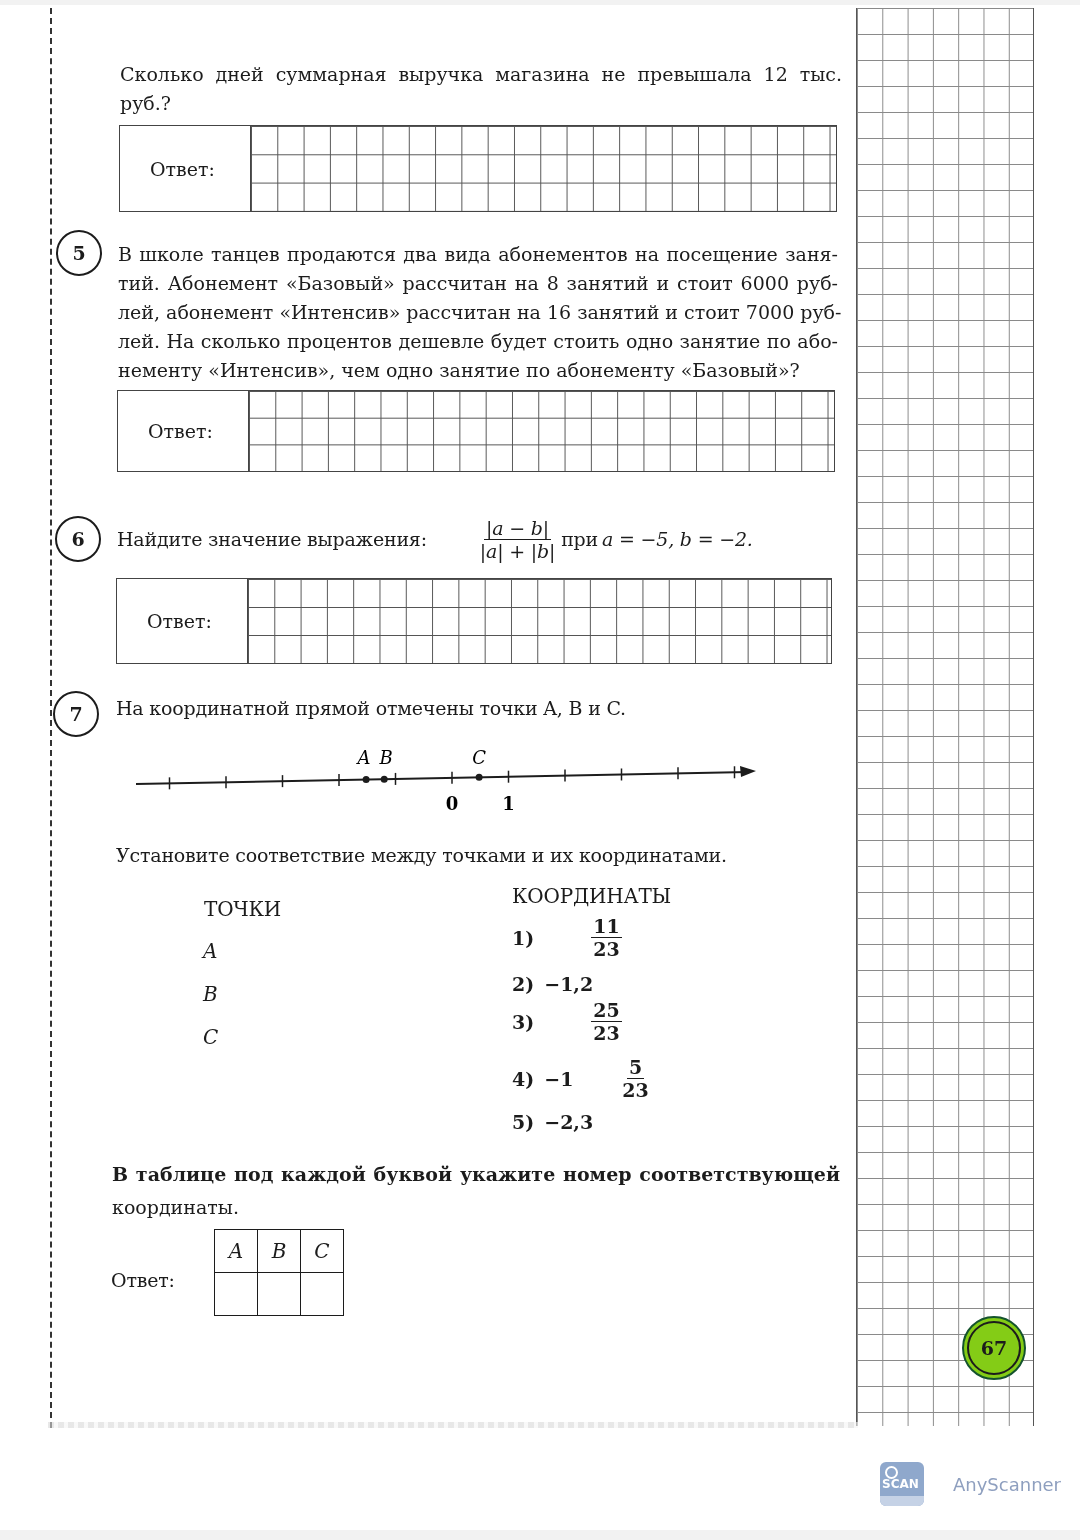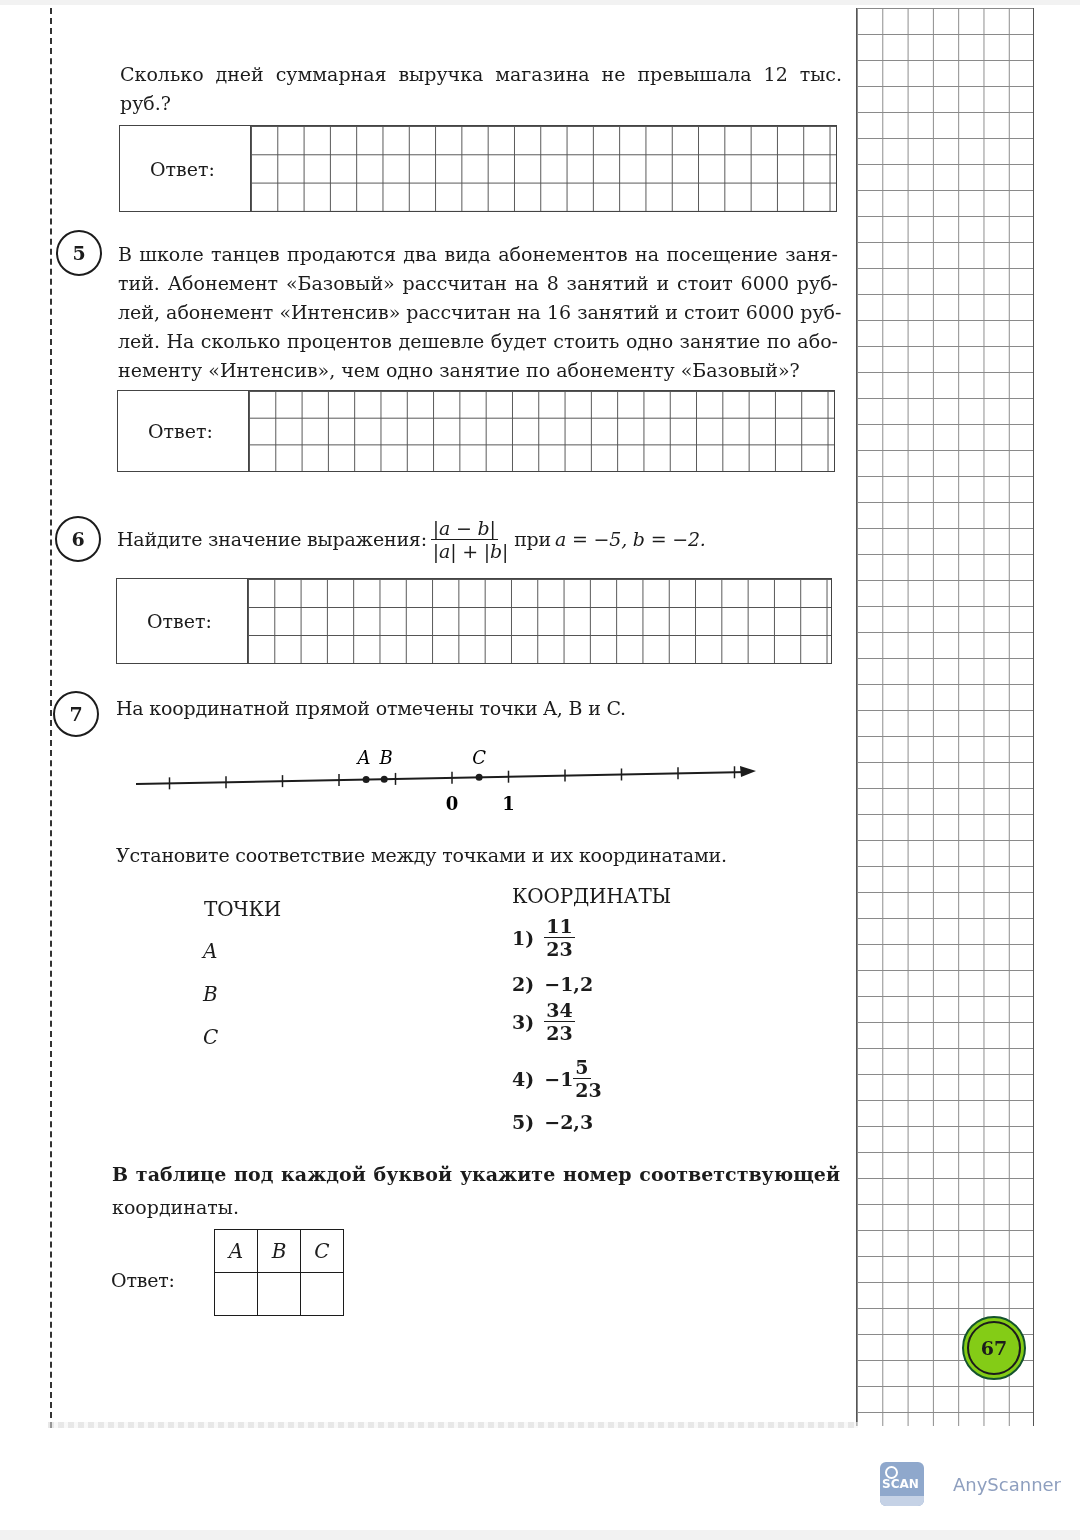--- a/index.html
+++ b/index.html
@@ -24,21 +24,21 @@
     display: flex; align-items: center; justify-content: center; font-weight: bold; font-size: 19px; }
 
   .answer-box { position: absolute; border: 1.5px solid #444; background: #fff; }
   .answer-label { position: absolute; left: 30px; top: 0; bottom: 0; display: flex; align-items: center; font-size: 19px; }
   .answer-grid { position: absolute; top: 0; bottom: 0; right: 0; border-left: 1.5px solid #444;
     background-image:
       linear-gradient(90deg, #555 1px, transparent 1px),
       linear-gradient(180deg, #555 1.3px, transparent 1.3px);
   }
 
-  .frac { display: inline-flex; flex-direction: column; align-items: flex-start; vertical-align: middle; line-height: 22px; }
+  .frac { display: inline-flex; flex-direction: column; align-items: center; vertical-align: middle; line-height: 22px; margin-left: 47px; }
   .frac .num { border-bottom: 1.5px solid #1c1c1c; padding: 0 2px; }
   .frac .den { padding: 0 2px; }
   .italic { font-style: italic; }
 
   .side-grid { position: absolute; left: 856px; top: 8px; width: 176px; height: 1418px; border-left: 1.5px solid #555;
     border-right: 1.5px solid #555;
     background-image:
       linear-gradient(90deg, #8a8a8a 1px, transparent 1px),
       linear-gradient(180deg, #8a8a8a 1px, transparent 1px);
     background-size: 25.3px 26px; }
@@ -69,21 +69,21 @@
 </div>
 <div class="answer-box" style="left:119px; top:125px; width:716px; height:85px;">
   <div class="answer-label">Ответ:</div>
   <div class="answer-grid" style="left:130px; background-size:26.3px 100%, 100% 28.3px;"></div>
 </div>
 
 <div class="num-circle" style="left:56px; top:230px;">5</div>
 <div class="para" style="left:118px; top:240px; width:720px;">
   <span class="line">В школе танцев продаются два вида абонементов на посещение заня-</span>
   <span class="line">тий. Абонемент «Базовый» рассчитан на 8 занятий и стоит 6000 руб-</span>
-  <span class="line">лей, абонемент «Интенсив» рассчитан на 16 занятий и стоит 6000 руб-</span>
+  <span class="line">лей, абонемент «Интенсив» рассчитан на 16 занятий и стоит 7000 руб-</span>
   <span class="line">лей. На сколько процентов дешевле будет стоить одно занятие по або-</span>
   <span class="line last">нементу «Интенсив», чем одно занятие по абонементу «Базовый»?</span>
 </div>
 <div class="answer-box" style="left:117px; top:390px; width:716px; height:80px;">
   <div class="answer-label">Ответ:</div>
   <div class="answer-grid" style="left:130px; background-size:26.3px 100%, 100% 26.7px;"></div>
 </div>
 
 <div class="num-circle" style="left:55px; top:516px;">6</div>
 <div class="text" style="left:117px; top:509px; display:flex; align-items:center; gap:4px; height:60px;">
@@ -151,21 +151,21 @@
       </span>
     </div>
     <div style="position: absolute; left: 0px; top: 58px; display: flex; align-items: center; gap: 10px; white-space: nowrap;">
       <span>2)</span>
       <span>−1,2</span>
     </div>
     <div style="position: absolute; left: 0px; top: 84px; display: flex; align-items: center; gap: 10px; white-space: nowrap;">
       <span>3)</span>
       <span style="display: inline-flex; align-items: center;">
         <span class="frac">
-          <span class="num">34</span>
+          <span class="num">25</span>
           <span class="den">23</span>
         </span>
       </span>
     </div>
     <div style="position: absolute; left: 0px; top: 141px; display: flex; align-items: center; gap: 10px; white-space: nowrap;">
       <span>4)</span>
       <span style="display: inline-flex; align-items: center;">
         <span>−1</span>
         <span class="frac">
           <span class="num">5</span>

